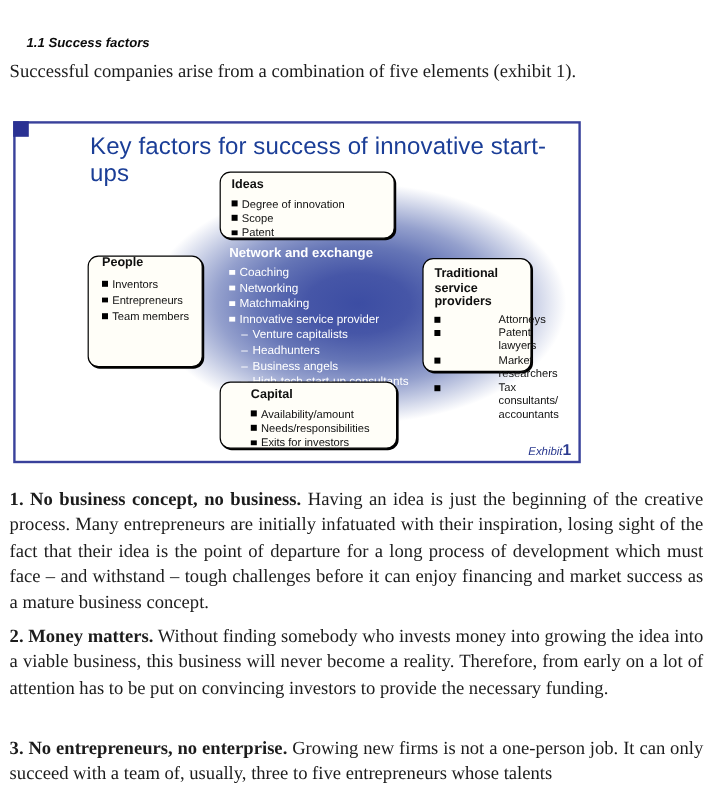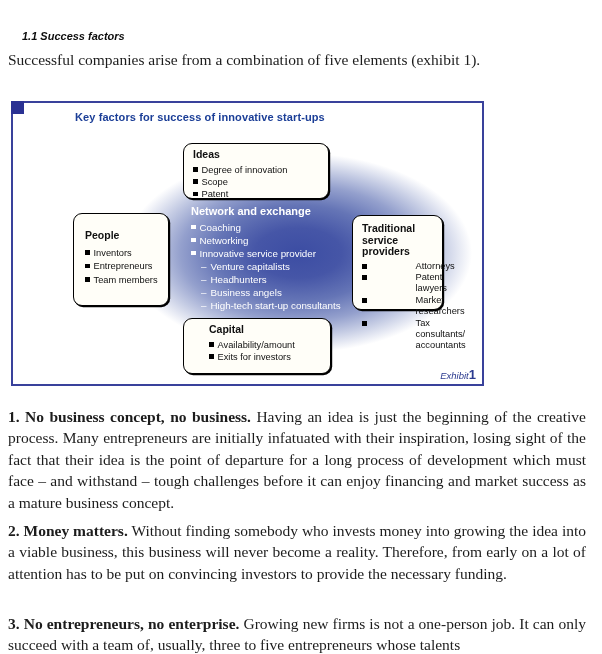--- a/index.html
+++ b/index.html
@@ -21,42 +21,42 @@
 
   
   .exhibit {
     position:absolute; left:11px; top:101px; width:473px; height:285px;
     border:2px solid #39419b; background:#ffffff; box-sizing:border-box;
     font-family:"Liberation Sans", sans-serif;
   }
   .corner-sq { position:absolute; left:-2px; top:-2px; width:13px; height:13px; background:#2a3193; }
   .ex-title {
     position:absolute; left:62px; top:8px; margin:0;
-    font-weight:bold; font-size:11px; color:#1b3e97; letter-spacing:0.1px;
+    font-weight:normal; font-size:20px; color:#1b3e97; letter-spacing:0.1px;
   }
   .ellipse {
     position:absolute; left:112px; top:50px; width:347px; height:200px;
     background: radial-gradient(closest-side,
       #3c4da3 0%, #4656a7 25%, #6575b6 48%, #94a0cd 68%, #c5cce4 83%, rgba(255,255,255,0) 100%);
   }
 
   
   .box {
     position:absolute; background:#fffef8; border:1.4px solid #000;
     border-radius:9px; box-shadow:1.2px 1.2px 0 #000;
     box-sizing:border-box; color:#101010;
   }
   .box-title { font-weight:bold; font-size:10.5px; line-height:11.5px; margin:0 0 3px 0; }
   .items { list-style:none; margin:0; padding:0; font-size:9.3px; }
   .items li { display:flex; align-items:flex-start; line-height:12.3px; }
   .items li .txt { flex:1 1 auto; }
   .sq { flex:0 0 auto; width:4.5px; height:4.5px; background:#000; margin:3.5px 4px 0 0; }
 
   .box-ideas   { left:170px; top:40px;  width:146px; height:56px; padding:5px 4px 0 9px; }
-  .box-people  { left:60px;  top:110px; width:96px;  height:93px; padding:16px 2px 0 11px; }
+  .box-people  { left:60px;  top:110px; width:96px;  height:93px; padding:0 2px 0 11px; }
   .box-people .box-title { margin-bottom:5px; }
   .box-people .items li { line-height:13.6px; }
   .box-trad    { left:339px; top:112px; width:91px;  height:95px; padding:7px 2px 5px 9px; }
   .box-trad .items li { line-height:11.4px;gap:45px; }
   .box-capital { left:170px; top:215px; width:148px; height:56px; padding:5px 4px 0 25px; }
 
   
   .network { position:absolute; left:178px; top:103px; width:252px; color:#ffffff; }
   .network .box-title { color:#ffffff; font-size:11px; margin-bottom:3px; }
   .network .items { font-size:9.8px; }
@@ -102,20 +102,24 @@
         <li>
             <span class="sq"></span>
             <span class="txt">Coaching</span>
           </li>
         <li>
             <span class="sq"></span>
             <span class="txt">Networking</span>
           </li>
         <li>
             <span class="sq"></span>
+            <span class="txt">Matchmaking</span>
+          </li>
+        <li>
+            <span class="sq"></span>
             <span class="txt">Innovative service provider</span>
           </li>
         <li class="sub">
             <span class="dash">–</span>
             <span class="txt">Venture capitalists</span>
           </li>
         <li class="sub">
             <span class="dash">–</span>
             <span class="txt">Headhunters</span>
           </li>
@@ -187,20 +191,24 @@
           </li>
       </ul>
     </div>
 
     <div class="box box-capital">
       <p class="box-title">Capital</p>
       <ul class="items">
         <li>
             <span class="sq"></span>
             <span class="txt">Availability/amount</span>
+          </li>
+        <li>
+            <span class="sq"></span>
+            <span class="txt">Needs/responsibilities</span>
           </li>
         <li>
             <span class="sq"></span>
             <span class="txt">Exits for investors</span>
           </li>
       </ul>
     </div>
 
     <div class="ex-label"><span>Exhibit</span><span class="num">1</span></div>
   </div>

